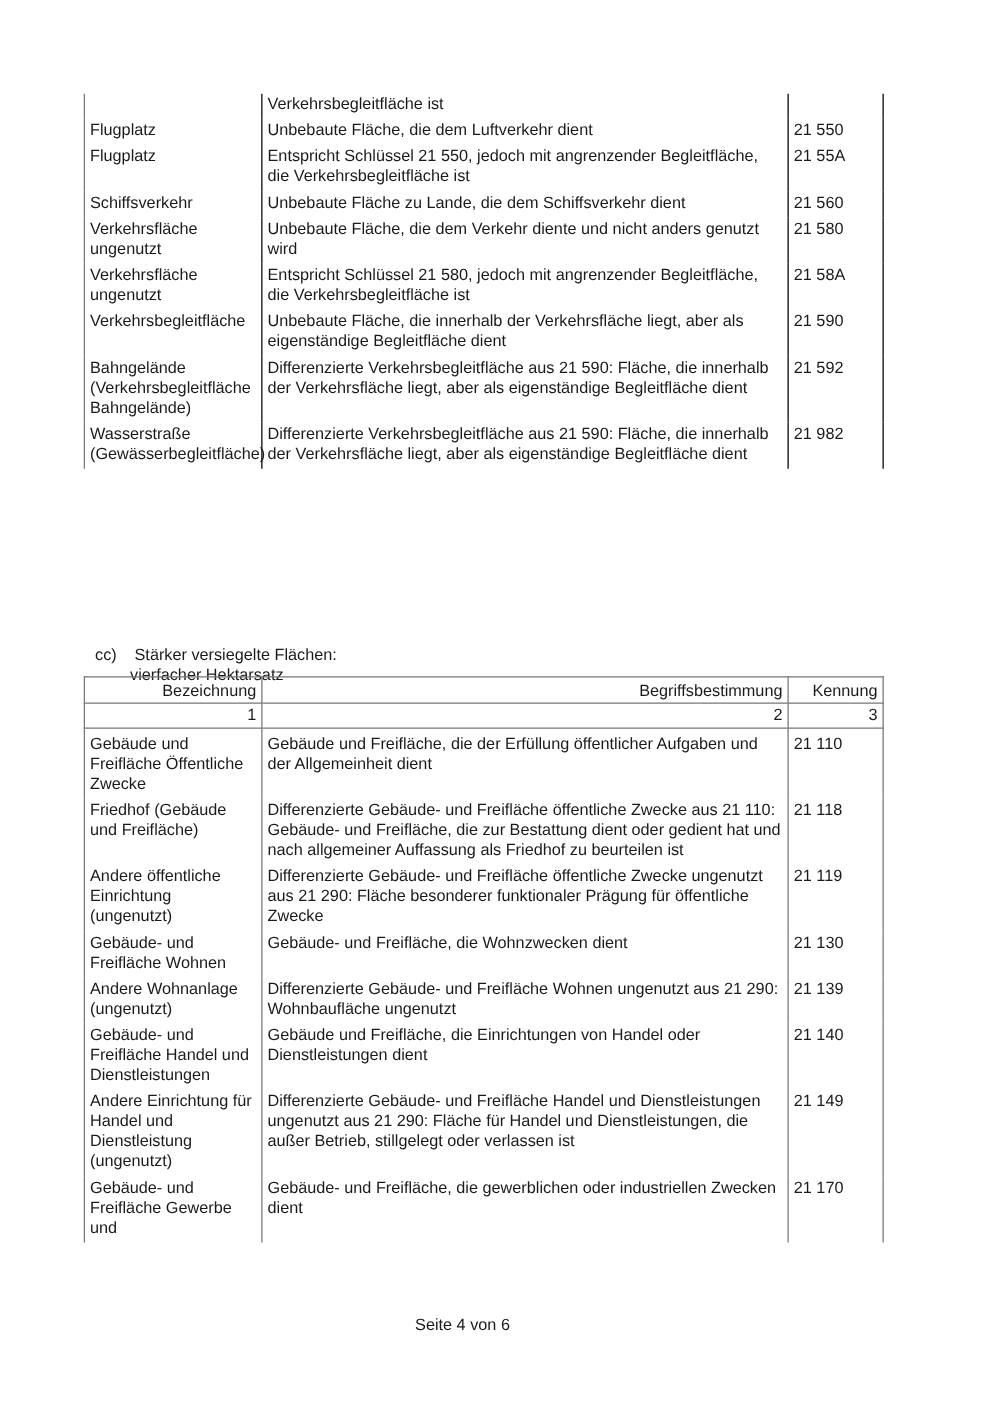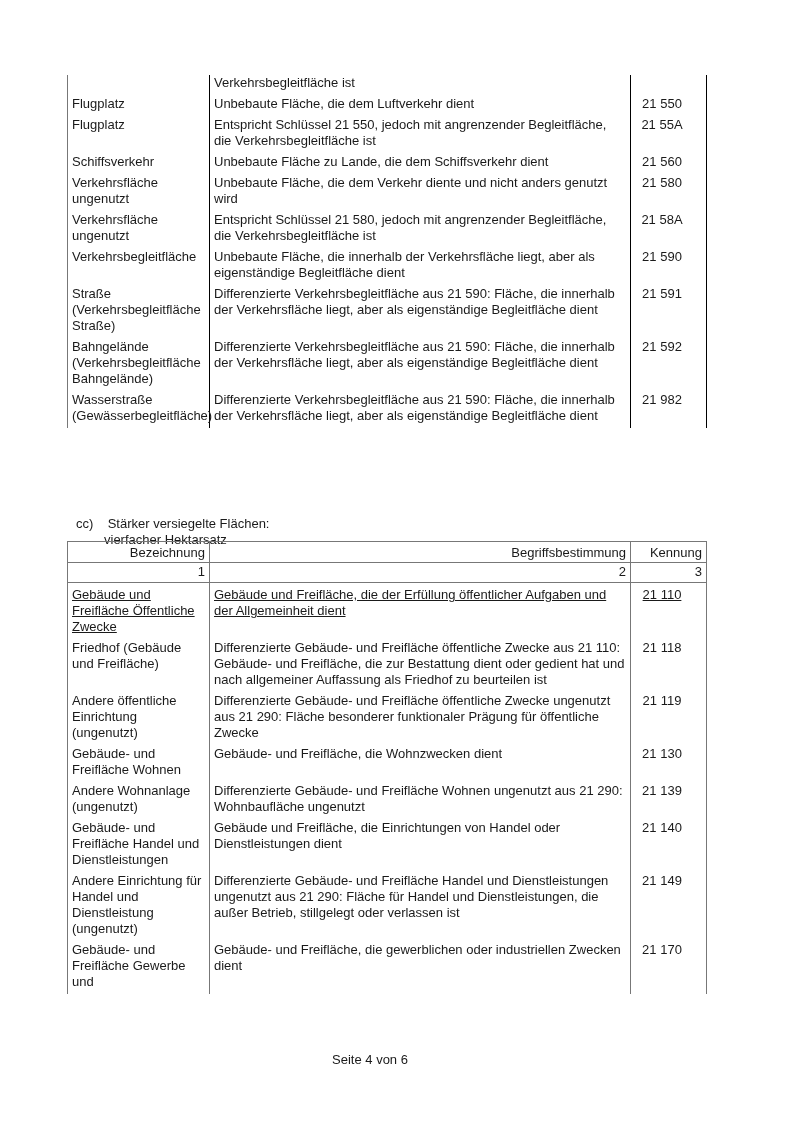--- a/index.html
+++ b/index.html
@@ -1,29 +1,29 @@
 <!DOCTYPE html>
 <html><head>
 <meta charset="utf-8">
 <style>
   html, body { margin:0; padding:0; background:#ffffff; }
   body { width:800px; height:1132px; position:relative; overflow:hidden;
          font-family:"Liberation Sans", sans-serif; font-size:13px; color:#1a1a1a; }
   table { border-collapse:collapse; position:absolute; left:67px; table-layout:fixed; width:639px; }
   col.c1 { width:142px; } col.c2 { width:421px; } col.c3 { width:76px; }
   td, th { vertical-align:top; line-height:16px; padding:1px 4px 4px 4px; font-weight:normal; }
-  td.k { text-align:center; padding-right:17px; }
+  td.k { text-align:left; padding-right:17px; }
   .t1 { top:75px; }
   .t1 td { border-left:1px solid #777; border-right:1px solid #000000; }
   .t1 tr:first-child td { padding-top:0; }
   .t2 { top:541px; }
   .t2 td, .t2 th { border-left:1px solid #777; border-right:1px solid #777; }
   .t2 thead th { border:1px solid #777; text-align:right; padding:3px 4px 1px 4px; }
   .t2 thead tr.num th { padding:1px 4px 2px 4px; }
-  .t2 tbody tr:first-child td { padding-top:4px;text-decoration:underline; }
+  .t2 tbody tr:first-child td { padding-top:4px; }
   .heading { position:absolute; left:76px; top:480px;margin-top:36px; }
   .heading .lbl { display:inline-block; width:28px; }
   .sub { position:absolute; left:104px; top:512px;margin-top:20px; }
   .footer { position:absolute; left:0; width:740px; top:1052px; text-align:center; }
 </style>
 </head>
 <body>
 
 <table class="t1">
   <colgroup>
@@ -59,25 +59,20 @@
       </tr>
     <tr>
         <td>Verkehrsfläche ungenutzt</td>
         <td>Entspricht Schlüssel 21 580, jedoch mit angrenzender Begleitfläche, die Verkehrsbegleitfläche ist</td>
         <td class="k">21 58A</td>
       </tr>
     <tr>
         <td>Verkehrsbegleitfläche</td>
         <td>Unbebaute Fläche, die innerhalb der Verkehrsfläche liegt, aber als eigenständige Begleitfläche dient</td>
         <td class="k">21 590</td>
-      </tr>
-    <tr>
-        <td>Straße (Verkehrsbegleitfläche Straße)</td>
-        <td>Differenzierte Verkehrsbegleitfläche aus 21 590: Fläche, die innerhalb der Verkehrsfläche liegt, aber als eigenständige Begleitfläche dient</td>
-        <td class="k">21 591</td>
       </tr>
     <tr>
         <td>Bahngelände (Verkehrsbegleitfläche Bahngelände)</td>
         <td>Differenzierte Verkehrsbegleitfläche aus 21 590: Fläche, die innerhalb der Verkehrsfläche liegt, aber als eigenständige Begleitfläche dient</td>
         <td class="k">21 592</td>
       </tr>
     <tr>
         <td>Wasserstraße (Gewässerbegleitfläche)</td>
         <td>Differenzierte Verkehrsbegleitfläche aus 21 590: Fläche, die innerhalb der Verkehrsfläche liegt, aber als eigenständige Begleitfläche dient</td>
         <td class="k">21 982</td>

